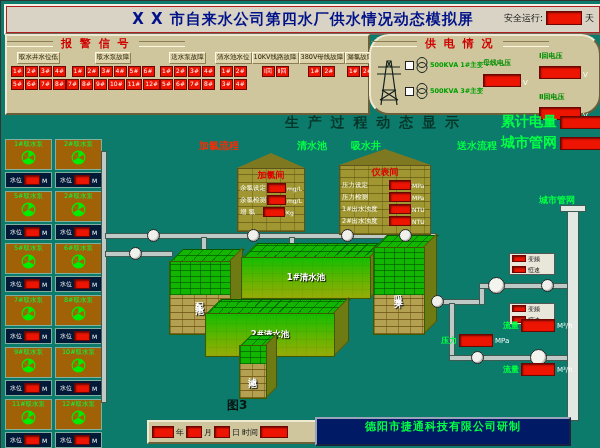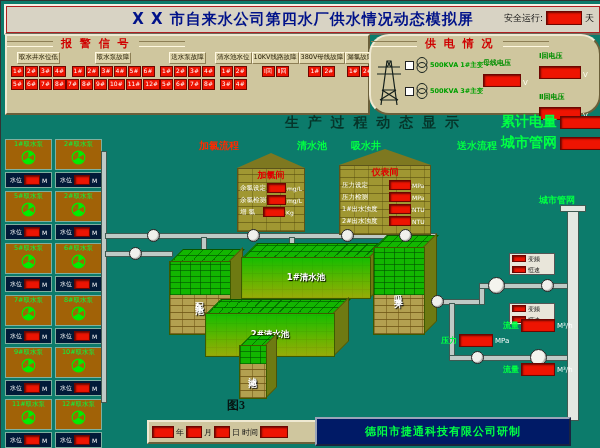--- a/index.html
+++ b/index.html
@@ -78,23 +78,23 @@
   .vfd-box{position:absolute;width:40px;height:18px;background:#e9e6da;border:1px solid #555;padding:1px 2px;display:flex;flex-direction:column;justify-content:space-between;}
   .vfd-row{display:flex;align-items:center;gap:2px;}
   .vfd-bar{width:12px;height:5px;}
   .vfd-label{font-size:6px;color:#111;line-height:6px;white-space:nowrap;}
   
   .mrow{position:absolute;display:flex;align-items:center;gap:2px;}
   .mlabel{color:#00ff44;font-size:8px;font-weight:bold;white-space:nowrap;}
   .munit{color:#fff;font-size:7px;white-space:nowrap;}
   .mdisp{width:32px;height:11px;}
   
-  .fig-label{position:absolute;left:226px;top:396px;font-size:12px;font-weight:bold;color:#071512;font-family:Liberation Serif, serif;}
+  .fig-label{position:absolute;left:226px;top:396px;font-size:12px;font-weight:bold;color:#071512;}
   .datebar{position:absolute;left:146px;top:419px;width:166px;height:20px;background:#cfc69e;border:2px solid;border-color:#efe9d2 #6b5f3a #6b5f3a #efe9d2;display:flex;align-items:center;gap:2px;padding:0 3px;font-size:8px;color:#111;}
-  .companybar{position:absolute;left:314px;top:416px;width:252px;height:25px;background:#001a66;border:2px solid;border-color:#9aa4b8 #1a2340 #1a2340 #9aa4b8;display:flex;align-items:center;justify-content:center;}
+  .companybar{position:absolute;left:314px;top:416px;width:252px;height:25px;background:#001a66;border:2px solid;border-color:#9aa4b8 #1a2340 #1a2340 #9aa4b8;display:flex;justify-content:center;}
   .companybar span{color:#00ff44;font-weight:bold;font-size:11px;letter-spacing:1px;white-space:nowrap;}
 </style>
 </head>
 <body>
 
 <div id="screen">
 
   <div class="titlebar">
     <span class="title-text">X X 市自来水公司第四水厂供水情况动态模拟屏</span>
     <span class="safe-run">

